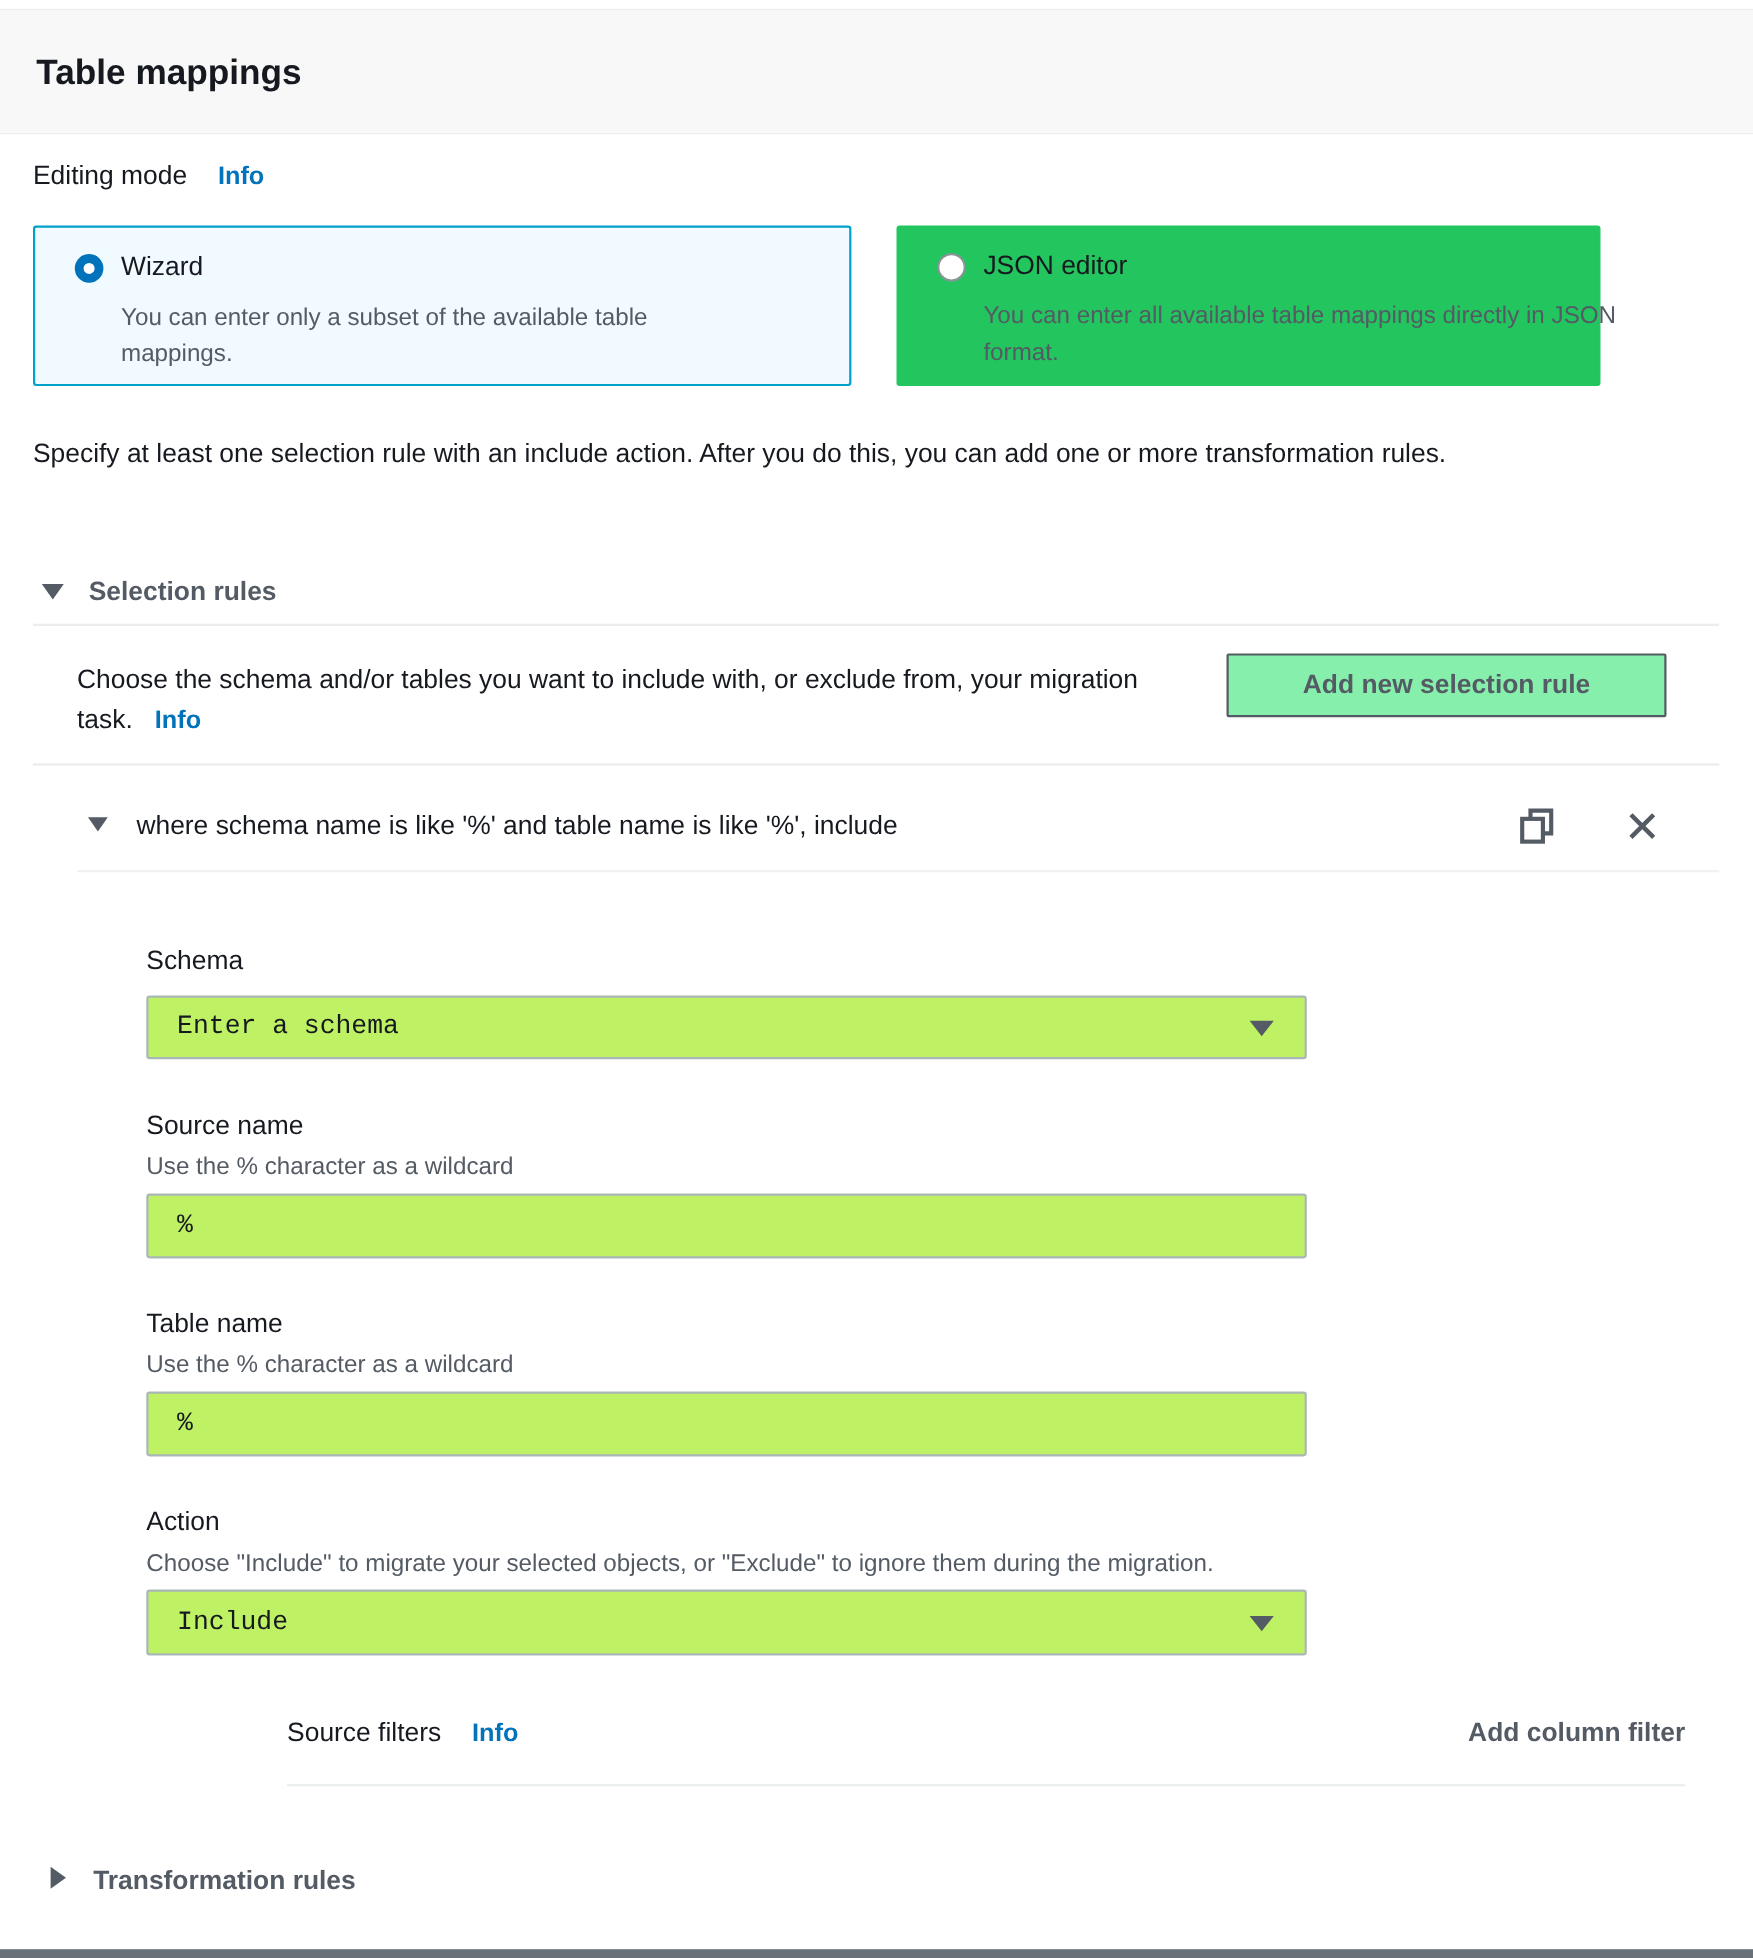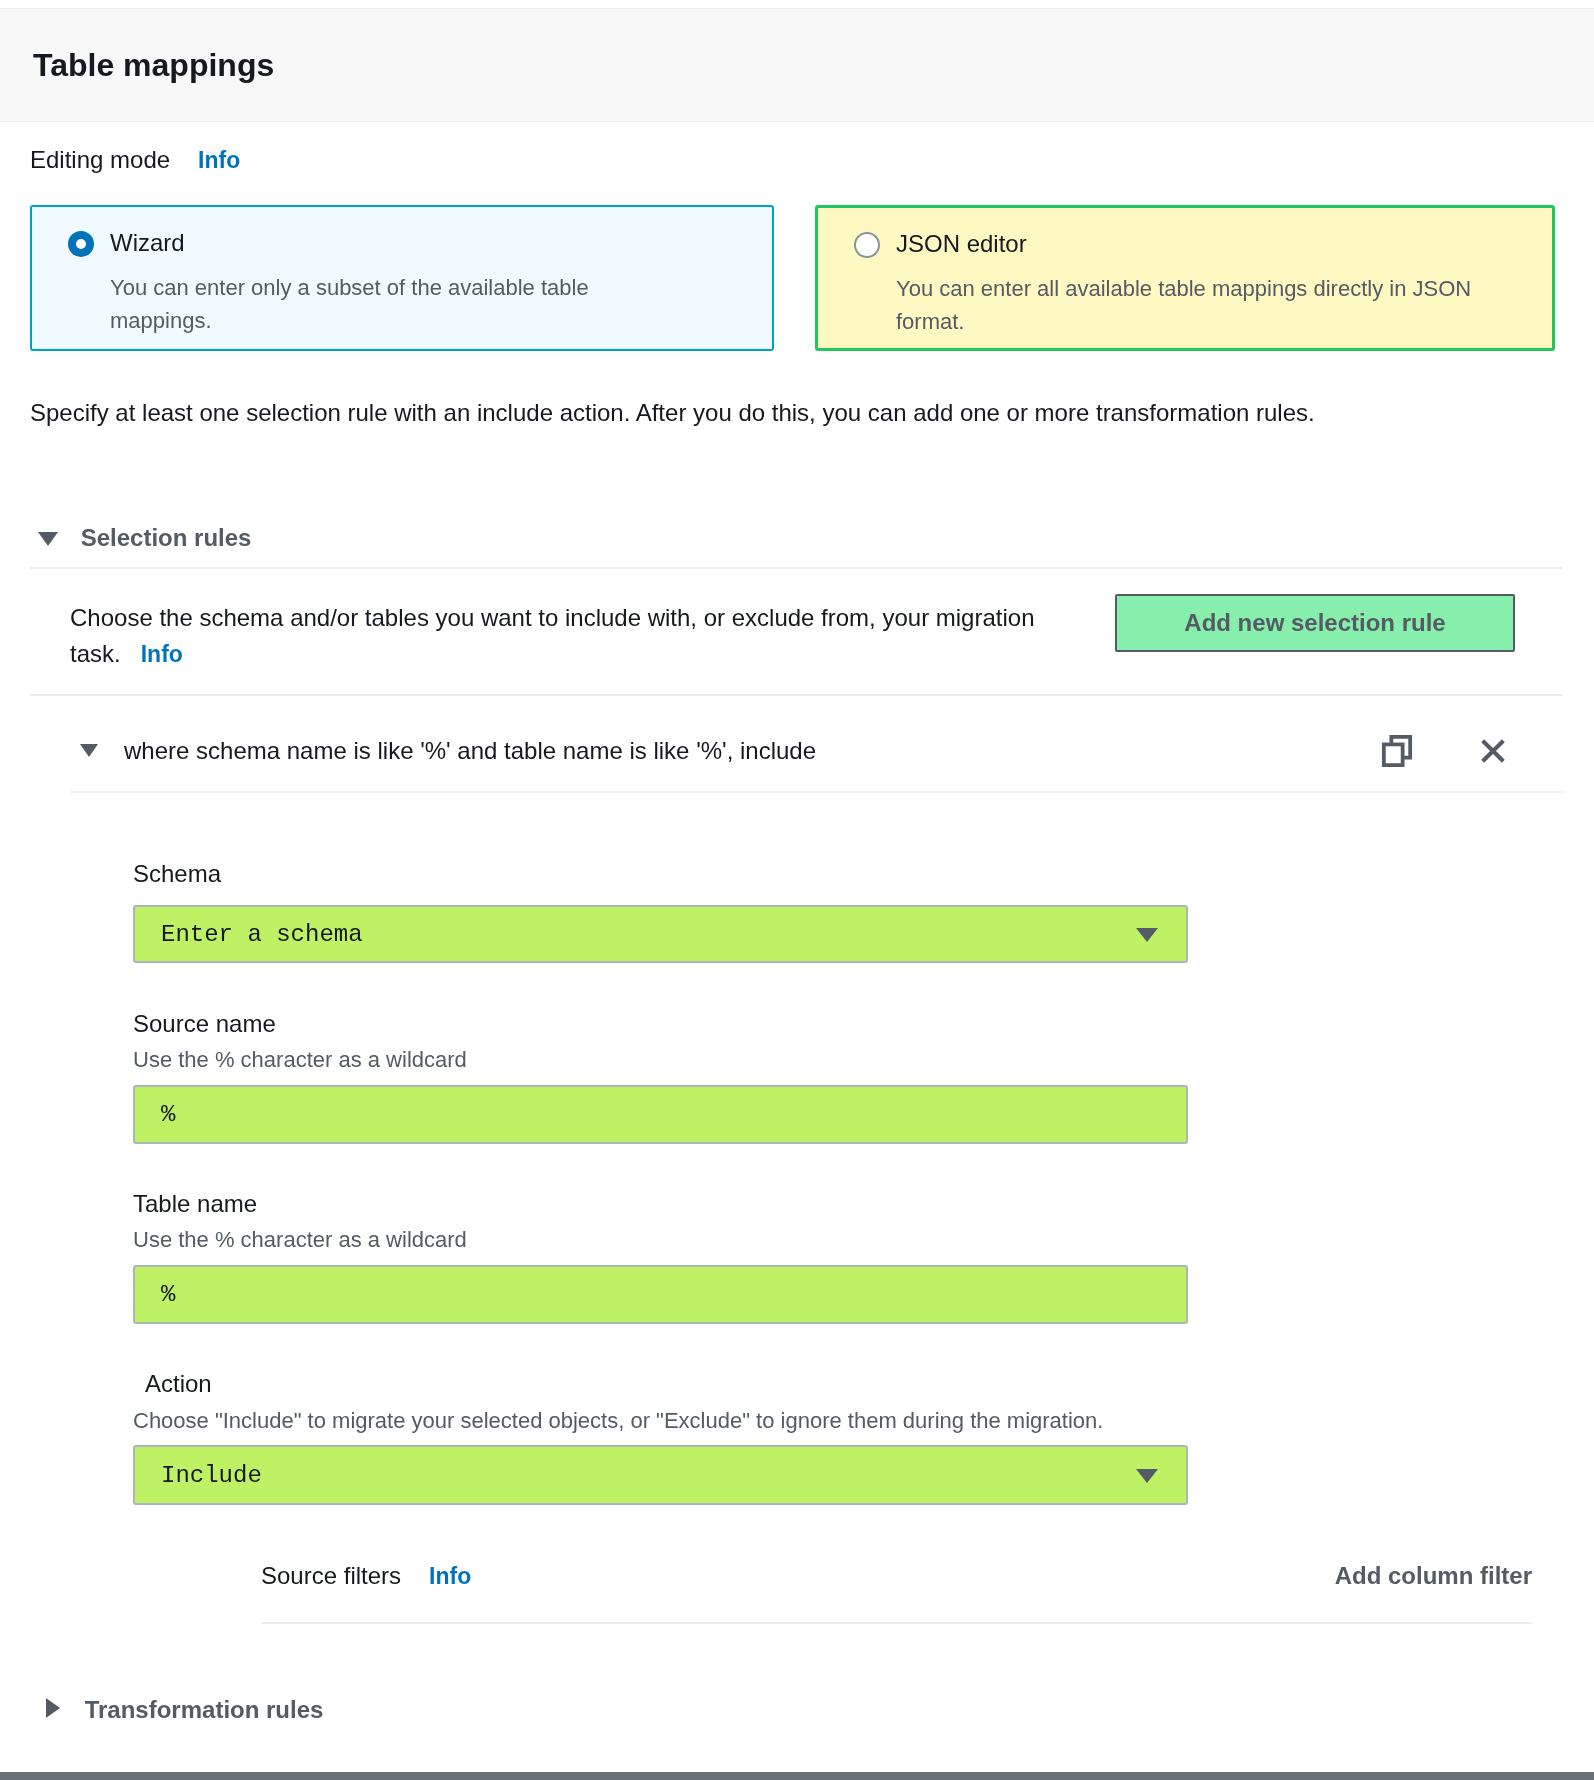--- a/index.html
+++ b/index.html
@@ -17,21 +17,21 @@
   .page-title { position:absolute; left:33px; top:38px; font-size:32px; font-weight:700; color:#16191f; }
 
   .info-link { color:#0073bb; font-weight:700; font-size:23px; cursor:pointer; }
 
   .editing-row { position:absolute; top:146px; left:30px; font-size:24px; }
   .editing-row .info-link { margin-left:28px; }
 
   
   .card { position:absolute; top:205px; height:146px; border-radius:3px; cursor:pointer; }
   .card.selected { left:30px; width:744px; background:#f1faff; border:2px solid #00a1c9; }
-  .card.unselected { left:815px; width:740px; background:#fef9c3; border:3px solid #22c55e; }
+  .card.unselected { left:815px; width:640px; background:#22c55e; border:1px solid #22c55e; }
   .radio { position:absolute; left:36px; top:24px; width:26px; height:26px; border-radius:50%; background:#fff; }
   .radio.on  { border:8px solid #0073bb; }
   .radio.off { border:2px solid #879596; }
   .card-label { position:absolute; left:78px; top:22px; font-size:24px; color:#16191f; }
   .card-desc  { position:absolute; left:78px; top:64px; font-size:22px; line-height:33px; color:#545b64; }
   .card.selected  .card-desc { width:560px; }
   .card.unselected .card-desc { width:620px; }
 
   .intro { position:absolute; top:390px; left:30px; width:1355px; font-size:24px; line-height:45px; color:#16191f; }
 
@@ -148,21 +148,21 @@
   </div>
 
   <div class="fld-label" style="top:1010px;">Source name</div>
   <div class="fld-helper" style="top:1047px;">Use the % character as a wildcard</div>
   <input class="text-input" style="top: 1085px; height: 59px;" value="%">
 
   <div class="fld-label" style="top:1190px;">Table name</div>
   <div class="fld-helper" style="top:1227px;">Use the % character as a wildcard</div>
   <input class="text-input" style="top: 1265px; height: 59px;" value="%">
 
-  <div class="fld-label" style="top:1370px;margin-left:12px;">Action</div>
+  <div class="fld-label" style="top:1370px;">Action</div>
   <div class="fld-helper" style="top:1408px;">Choose "Include" to migrate your selected objects, or "Exclude" to ignore them during the migration.</div>
   <div class="select-box" style="top:1445px; height:60px;padding-left:44px;">
     <span class="sel-text">Include</span>
     <span class="select-caret"></span>
   </div>
 
   <div class="src-filters-label">
     <span>Source filters</span><span class="info-link">Info</span>
   </div>
   <div class="add-col-filter">Add column filter</div>

